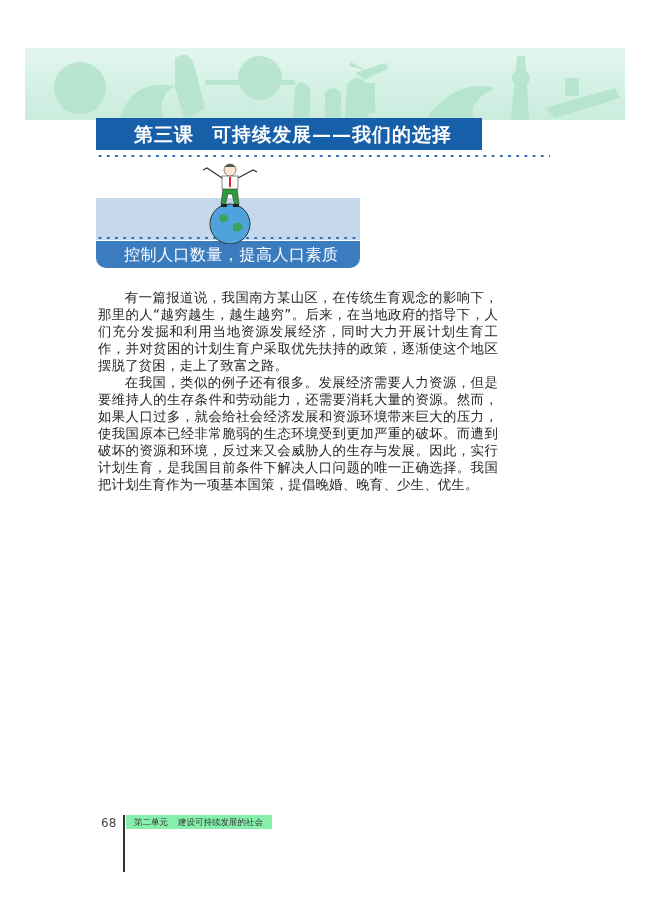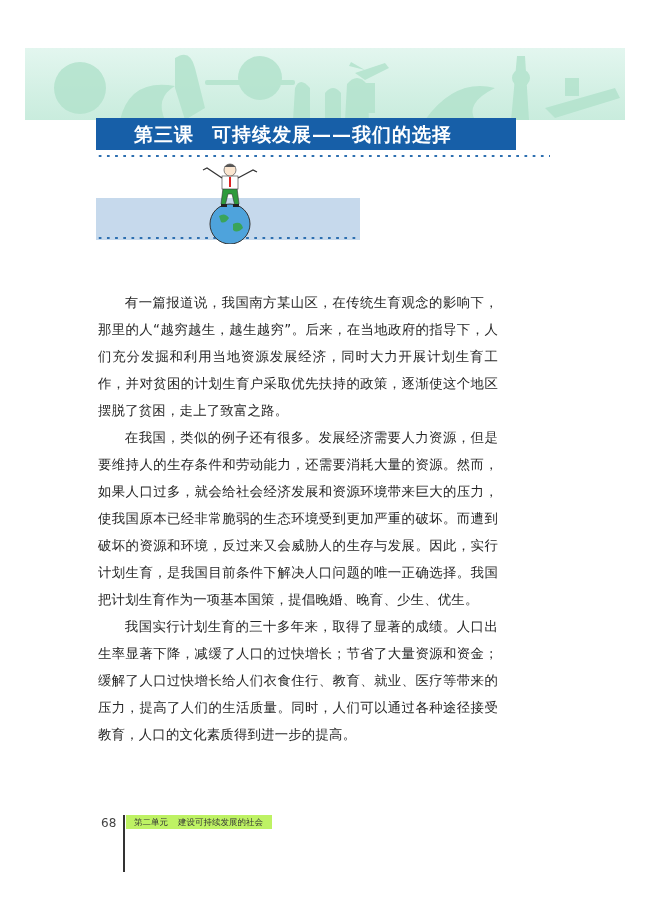--- a/index.html
+++ b/index.html
@@ -7,21 +7,21 @@
     body { position: relative; font-family: "DejaVu Sans", sans-serif; color: #222; }
 
     .banner {
       position: absolute; left: 25px; top: 48px; width: 600px; height: 72px;
       background: linear-gradient(180deg, #e3f6ef 0%, #d3f0e4 60%, #c9ecdd 100%);
       overflow: hidden;
     }
     .banner svg { position: absolute; left: 0; top: 0; }
 
     .title-bar {
-      position: absolute; left: 96px; top: 118px; width: 420px; height: 32px;
+      position: absolute; left: 96px; top: 118px; width: 386px; height: 32px;
       background: #175fa8; color: #fff;
       font-family: "DejaVu Serif", serif; font-size: 19px; font-weight: bold;
       line-height: 32px; padding-left: 38px; letter-spacing: 1px;
     }
     .title-bar .gap { display: inline-block; width: 18px; }
 
     .dots {
       position: absolute; height: 4px;
       background-image: radial-gradient(circle, #2d6fb0 1.1px, transparent 1.4px);
       background-size: 8.2px 4px; background-repeat: repeat-x;
@@ -39,34 +39,34 @@
     .section-pill {
       position: absolute; left: 0; top: 43px; width: 264px; height: 27px;
       background: #3b7cbf; border-radius: 0 0 10px 10px;
       color: #fff; font-size: 16px; line-height: 27px; padding-left: 28px;
       letter-spacing: 0.5px;
     }
     .figure { position: absolute; left: 195px; top: 158px; }
 
     .body-text {
       position: absolute; left: 98px; top: 289px; width: 400px;
-      font-family: "DejaVu Sans", sans-serif; font-size: 13.4px; line-height: 27px;
+      font-family: "DejaVu Sans", sans-serif; font-size: 13.4px; line-height: 17px;
       color: #262626; text-align: justify; letter-spacing: 0.2px;
     }
     .body-text p { text-indent: 2em; }
 
     .footer-num {
       position: absolute; left: 101px; top: 816px; font-size: 12px; color: #444;
     }
     .footer-bar {
       position: absolute; left: 123px; top: 815px; width: 2px; height: 57px; background: #333;
     }
     .footer-strip {
       position: absolute; left: 126px; top: 815px; width: 146px; height: 14px;
-      background: #bef264; font-size: 8.5px; line-height: 14px; padding-left: 8px; color: #333;
+      background: #86efac; font-size: 8.5px; line-height: 14px; padding-left: 8px; color: #333;
     }
     .footer-strip .gap { display: inline-block; width: 10px; }
   </style>
 </head>
 <body>
 
 <div class="banner">
   <svg width="600" height="72" viewBox="0 0 600 72">
     <g fill="#b3e3cd" opacity="0.85">
       <circle cx="55" cy="40" r="26"></circle>
@@ -90,38 +90,38 @@
 </div>
 
 <div class="title-bar">
   <span>第三课</span><span class="gap"></span><span>可持续发展——我们的选择</span>
 </div>
 <div class="dots title-dots"></div>
 
 <div class="section-box">
   <div class="section-bg"></div>
   <div class="dots section-dots"></div>
+  <div class="section-pill">控制人口数量，提高人口素质</div>
 </div>
 
 <svg class="figure" width="70" height="86" viewBox="0 0 70 86">
   <circle cx="35" cy="66" r="20" fill="#4ea3dc" stroke="#333" stroke-width="1"></circle>
   <path d="M24 58 Q30 54 34 60 Q30 66 26 64 Z M38 66 Q46 62 48 70 Q42 76 38 72 Z" fill="#3aa45a"></path>
   <path d="M28 30 L26 46 L30 48 L33 36 L37 36 L40 48 L44 46 L42 30 Z" fill="#2e9b3c" stroke="#333" stroke-width="0.6"></path>
   <rect x="27" y="18" width="16" height="13" fill="#fff" stroke="#333" stroke-width="0.6"></rect>
   <rect x="34" y="19" width="2" height="10" fill="#d22"></rect>
   <circle cx="35" cy="12" r="6" fill="#fbe6d0" stroke="#333" stroke-width="0.6"></circle>
   <path d="M29 9 Q35 3 41 9" fill="#555"></path>
   <path d="M27 20 L12 10 L8 12 M43 20 L58 12 L62 14" stroke="#333" stroke-width="1.2" fill="none"></path>
   <rect x="26" y="46" width="6" height="3" fill="#222"></rect>
   <rect x="38" y="46" width="6" height="3" fill="#222"></rect>
 </svg>
 
 <div class="body-text">
   <p>有一篇报道说，我国南方某山区，在传统生育观念的影响下，那里的人“越穷越生，越生越穷”。后来，在当地政府的指导下，人们充分发掘和利用当地资源发展经济，同时大力开展计划生育工作，并对贫困的计划生育户采取优先扶持的政策，逐渐使这个地区摆脱了贫困，走上了致富之路。</p>
   <p>在我国，类似的例子还有很多。发展经济需要人力资源，但是要维持人的生存条件和劳动能力，还需要消耗大量的资源。然而，如果人口过多，就会给社会经济发展和资源环境带来巨大的压力，使我国原本已经非常脆弱的生态环境受到更加严重的破坏。而遭到破坏的资源和环境，反过来又会威胁人的生存与发展。因此，实行计划生育，是我国目前条件下解决人口问题的唯一正确选择。我国把计划生育作为一项基本国策，提倡晚婚、晚育、少生、优生。</p>
-  <p>我国实行计划生育的三十多年来，取得了显著的成绩。人口出生率显著下降，减缓了人口的过快增长；节省了大量资源和资金；缓解了人口过快增长给人们衣食住行、教育、就业、医疗等带来的压力，提高了人们的生活质量。同时，人们可以通过各种途径接受教育，人口的文化素质得到进一步的提高。</p>
 </div>
 
 <div class="footer-num">68</div>
 <div class="footer-bar"></div>
 <div class="footer-strip">
   <span>第二单元</span><span class="gap"></span><span>建设可持续发展的社会</span>
 </div>
 
 </body></html>

